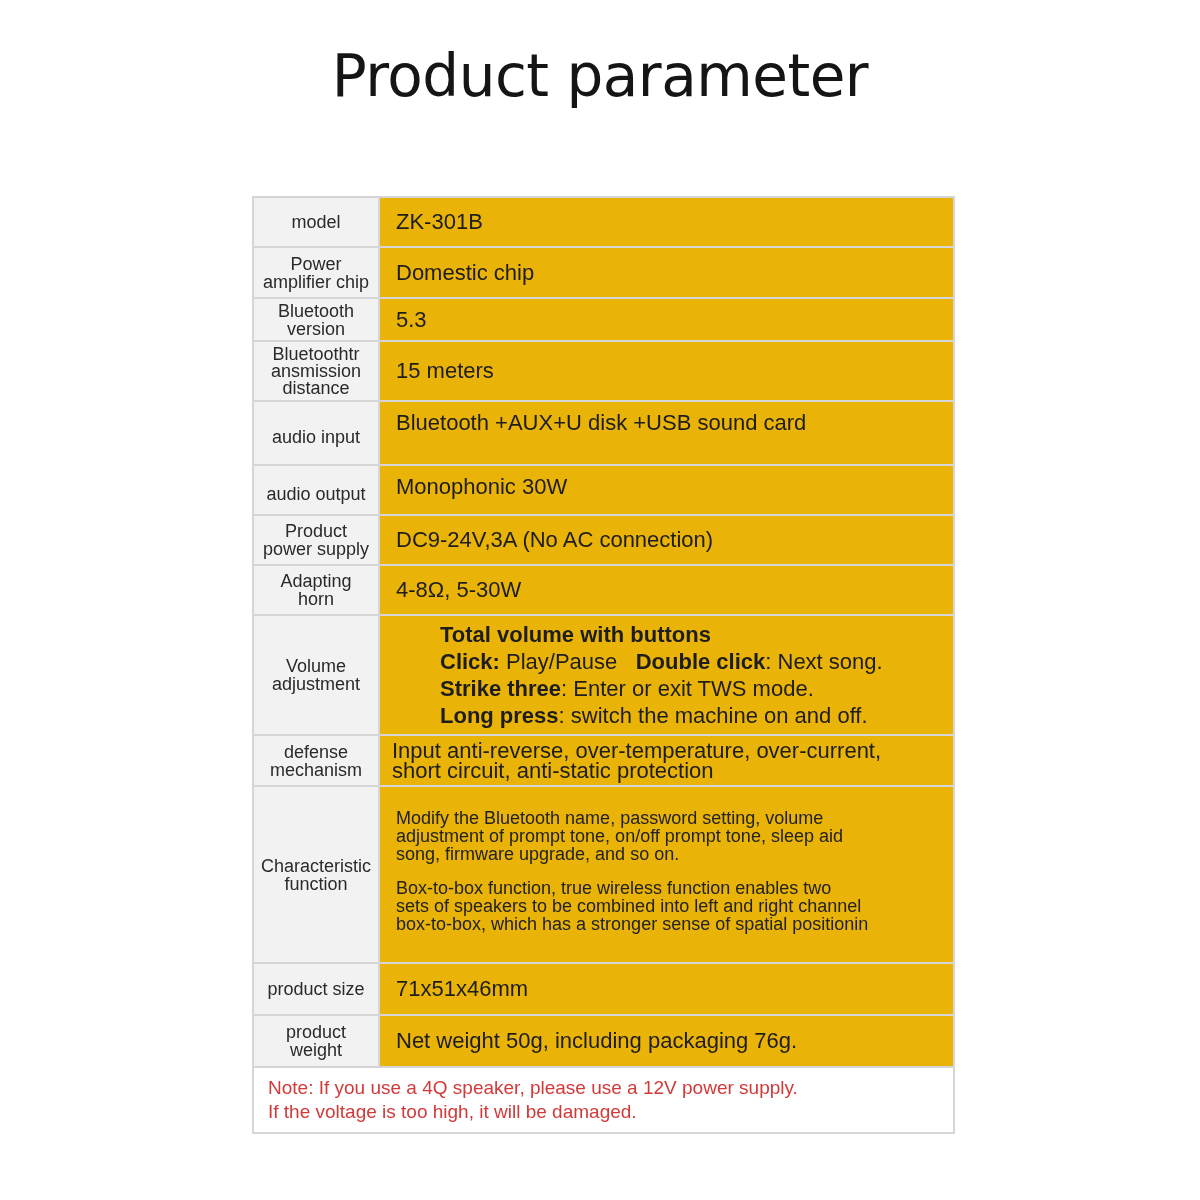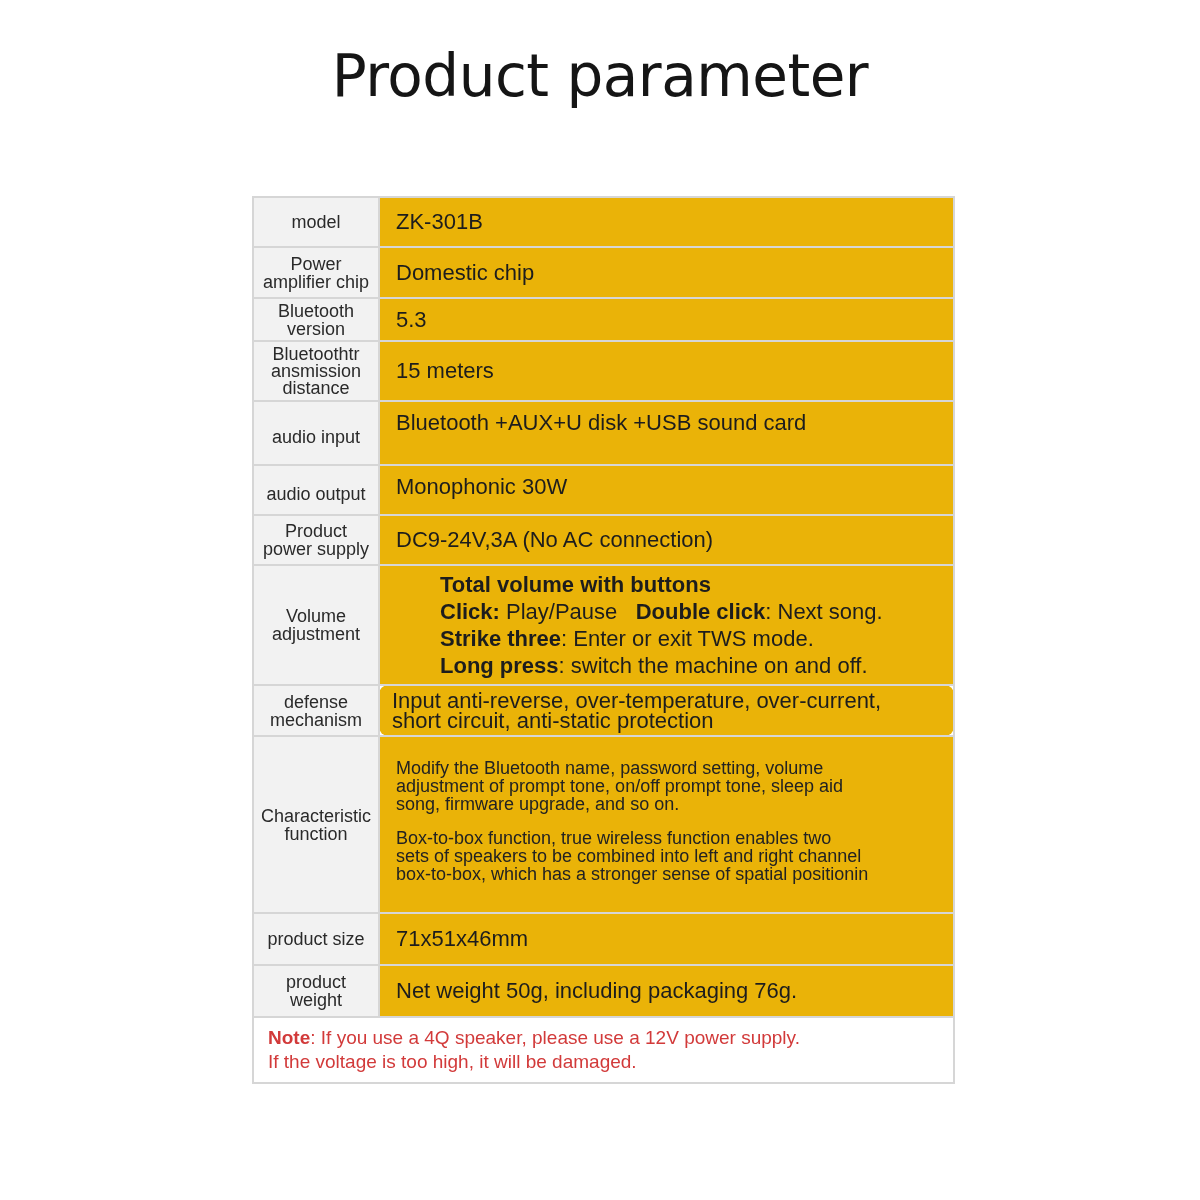--- a/index.html
+++ b/index.html
@@ -3,27 +3,27 @@
 <meta charset="utf-8">
 <style>
   html, body { margin:0; padding:0; background:#ffffff; }
   body { width:1200px; height:1200px; position:relative; font-family:"Liberation Sans", sans-serif; color:#1a1a1a; overflow:hidden; }
   .title { position:absolute; top:42px; left:0; width:1200px; text-align:center; font-size:58px; font-family:"DejaVu Sans", sans-serif; color:#151515; letter-spacing:-0.5px; }
   table.params { position:absolute; top:196px; left:252px; width:703px; border-collapse:collapse; table-layout:fixed; }
   table.params td { border:2px solid #d6d6d6; padding:0; vertical-align:middle; }
   td.label { width:124px; background:#f2f2f2; text-align:center; font-size:18px; line-height:18px; color:#2a2a2a; }
   td.value { background:#eab308; padding-left:16px !important; font-size:22px; color:#1d1d1d; }
   td.value.small { font-size:18px; line-height:18px; color:#222; }
-  td.value.mid { font-size:22px; line-height:20px; padding-left:12px !important;border-radius:9px; }
+  td.value.mid { font-size:22px; line-height:20px; padding-left:12px !important; }
   .vol-line { font-size:22px; line-height:27px;margin-left:40px; }
   .vol-line b { font-weight:bold; }
   .vol-wrap { padding-left:4px; }
   .gap { height:16px; }
   td.note { background:#ffffff; padding:8px 14px !important; color:#d23a3a; font-size:19px; line-height:24px; }
-  td.note b { font-weight:bold;margin-top:47px; }
+  td.note b { font-weight:normal;margin-top:47px; }
 </style>
 </head>
 <body>
 
 <div class="title">Product parameter</div>
 
 <table class="params">
   <tbody>
       <tr style="height:50px">
     <td class="label">model</td>
@@ -58,20 +58,27 @@
   <tr style="height:50px">
     <td class="label" style="padding-top:8px">audio output</td>
     <td class="value" style="vertical-align:top;padding-top:8px">Monophonic 30W</td>
   </tr>
   <tr style="height:50px">
     <td class="label">
           <div>Product</div>
           <div>power supply</div>
         </td>
     <td class="value">DC9-24V,3A (No AC connection)</td>
+  </tr>
+  <tr style="height:50px">
+    <td class="label">
+          <div>Adapting</div>
+          <div>horn</div>
+        </td>
+    <td class="value">4-8Ω, 5-30W</td>
   </tr>
   <tr style="height:120px">
     <td class="label">
           <div>Volume</div>
           <div>adjustment</div>
         </td>
     <td class="value">
       <div class="vol-wrap">
         <div class="vol-line"><b>Total volume with buttons</b></div>
         <div class="vol-line"><b>Click:</b><span> Play/Pause</span>&nbsp;&nbsp;&nbsp;<b>Double click</b><span>: Next song.</span></div>

